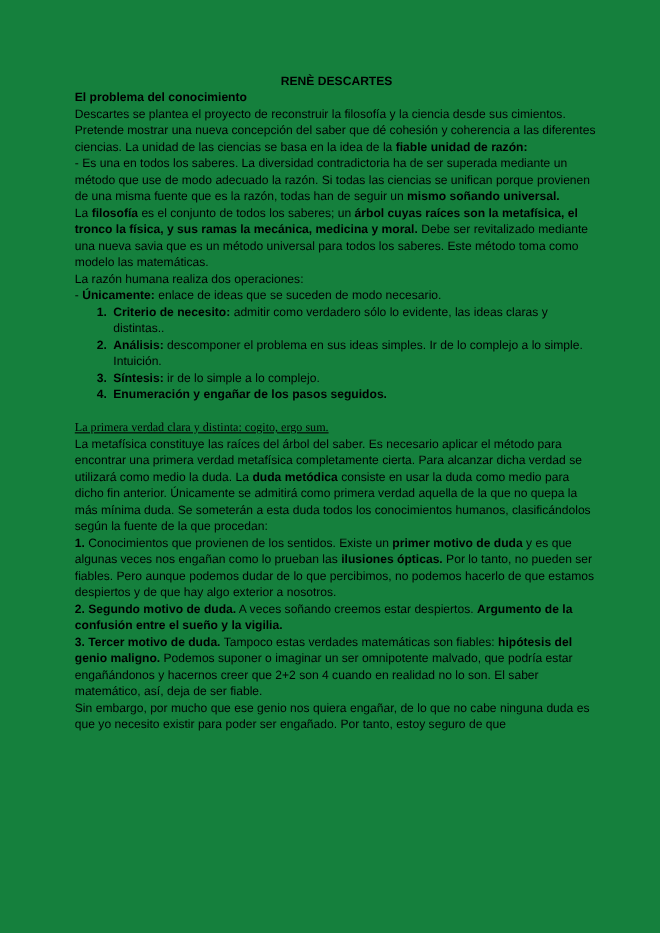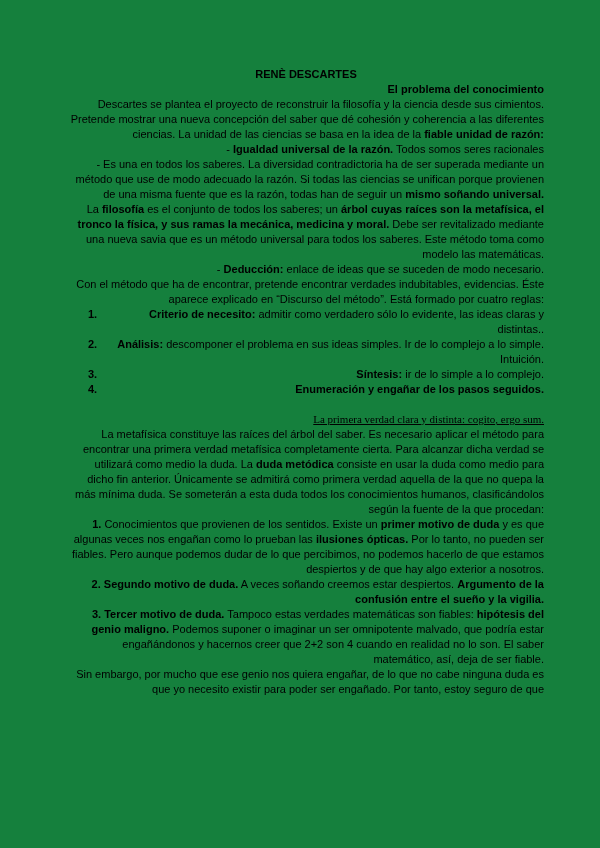--- a/index.html
+++ b/index.html
@@ -17,21 +17,21 @@
     font-size: 11px;
     line-height: 15px;
     color: #000000;
   }
   .content {
     position: absolute;
     left: 68px;
     top: 67px;
     width: 476px;
   }
-  .block { margin: 0; padding: 0; text-align: right; }
+  .block { margin: 0; padding: 0; }
   .title {
     text-align: center;
     font-weight: bold;
   }
   .li {
     position: relative;
     padding-left: 35px;
   }
   .li .num {
     position: absolute;
@@ -44,25 +44,24 @@
   .u { text-decoration: underline; font-family: Liberation Serif, serif; }
 </style>
 </head>
 <body>
 
 <div class="page">
   <div class="content">
       <div class="block title"><span class="b">RENÈ DESCARTES</span></div>
       <div class="block p"><span class="b">El problema del conocimiento</span></div>
       <div class="block p"><span>Descartes se plantea el proyecto de reconstruir la filosofía y la ciencia desde sus cimientos. Pretende mostrar una nueva concepción del saber que dé cohesión y coherencia a las diferentes ciencias. La unidad de las ciencias se basa en la idea de la </span><span class="b">fiable unidad de razón:</span></div>
-      <div class="block p"><span>- </span><span class="b">Igualdad universal de la razón.</span><span> Todos somos seres racionales</span></div>
       <div class="block p"><span>- Es una en todos los saberes. La diversidad contradictoria ha de ser superada mediante un método que use de modo adecuado la razón. Si todas las ciencias se unifican porque provienen de una misma fuente que es la razón, todas han de seguir un </span><span class="b">mismo soñando universal.</span></div>
       <div class="block p"><span>La </span><span class="b">filosofía</span><span> es el conjunto de todos los saberes; un </span><span class="b">árbol cuyas raíces son la metafísica, el tronco la física, y sus ramas la mecánica, medicina y moral.</span><span> Debe ser revitalizado mediante una nueva savia que es un método universal para todos los saberes. Este método toma como modelo las matemáticas.</span></div>
-      <div class="block p"><span>- </span><span class="b">Deducción:</span><span> enlace de ideas que se suceden de modo necesario.</span></div>
-      <div class="block p"><span>Con el método que ha de encontrar, pretende encontrar verdades indubitables, evidencias. Éste aparece explicado en “Discurso del método”. Está formado por cuatro reglas:</span></div>
+      <div class="block p"><span>La razón humana realiza dos operaciones:</span></div>
+      <div class="block p"><span>- </span><span class="b">Únicamente:</span><span> enlace de ideas que se suceden de modo necesario.</span></div>
       <div class="block li"><span class="num">1.</span><span class="b">Criterio de necesito:</span><span> admitir como verdadero sólo lo evidente, las ideas claras y distintas..</span></div>
       <div class="block li"><span class="num">2.</span><span class="b">Análisis:</span><span> descomponer el problema en sus ideas simples. Ir de lo complejo a lo simple. Intuición.</span></div>
       <div class="block li"><span class="num">3.</span><span class="b">Síntesis:</span><span> ir de lo simple a lo complejo.</span></div>
       <div class="block li"><span class="num">4.</span><span class="b">Enumeración y engañar de los pasos seguidos.</span></div>
       <div class="block spacer"></div>
       <div class="block p"><span class="u">La primera verdad clara y distinta: cogito, ergo sum.</span></div>
       <div class="block p"><span>La metafísica constituye las raíces del árbol del saber. Es necesario aplicar el método para encontrar una primera verdad metafísica completamente cierta. Para alcanzar dicha verdad se utilizará como medio la duda. La </span><span class="b">duda metódica</span><span> consiste en usar la duda como medio para dicho fin anterior. Únicamente se admitirá como primera verdad aquella de la que no quepa la más mínima duda. Se someterán a esta duda todos los conocimientos humanos, clasificándolos según la fuente de la que procedan:</span></div>
       <div class="block p"><span class="b">1.</span><span> Conocimientos que provienen de los sentidos. Existe un </span><span class="b">primer motivo de duda</span><span> y es que algunas veces nos engañan como lo prueban las </span><span class="b">ilusiones ópticas.</span><span> Por lo tanto, no pueden ser fiables. Pero aunque podemos dudar de lo que percibimos, no podemos hacerlo de que estamos despiertos y de que hay algo exterior a nosotros.</span></div>
       <div class="block p"><span class="b">2. Segundo motivo de duda.</span><span> A veces soñando creemos estar despiertos. </span><span class="b">Argumento de la confusión entre el sueño y la vigilia.</span></div>
       <div class="block p"><span class="b">3. Tercer motivo de duda.</span><span> Tampoco estas verdades matemáticas son fiables: </span><span class="b">hipótesis del genio maligno.</span><span> Podemos suponer o imaginar un ser omnipotente malvado, que podría estar engañándonos y hacernos creer que 2+2 son 4 cuando en realidad no lo son. El saber matemático, así, deja de ser fiable.</span></div>

